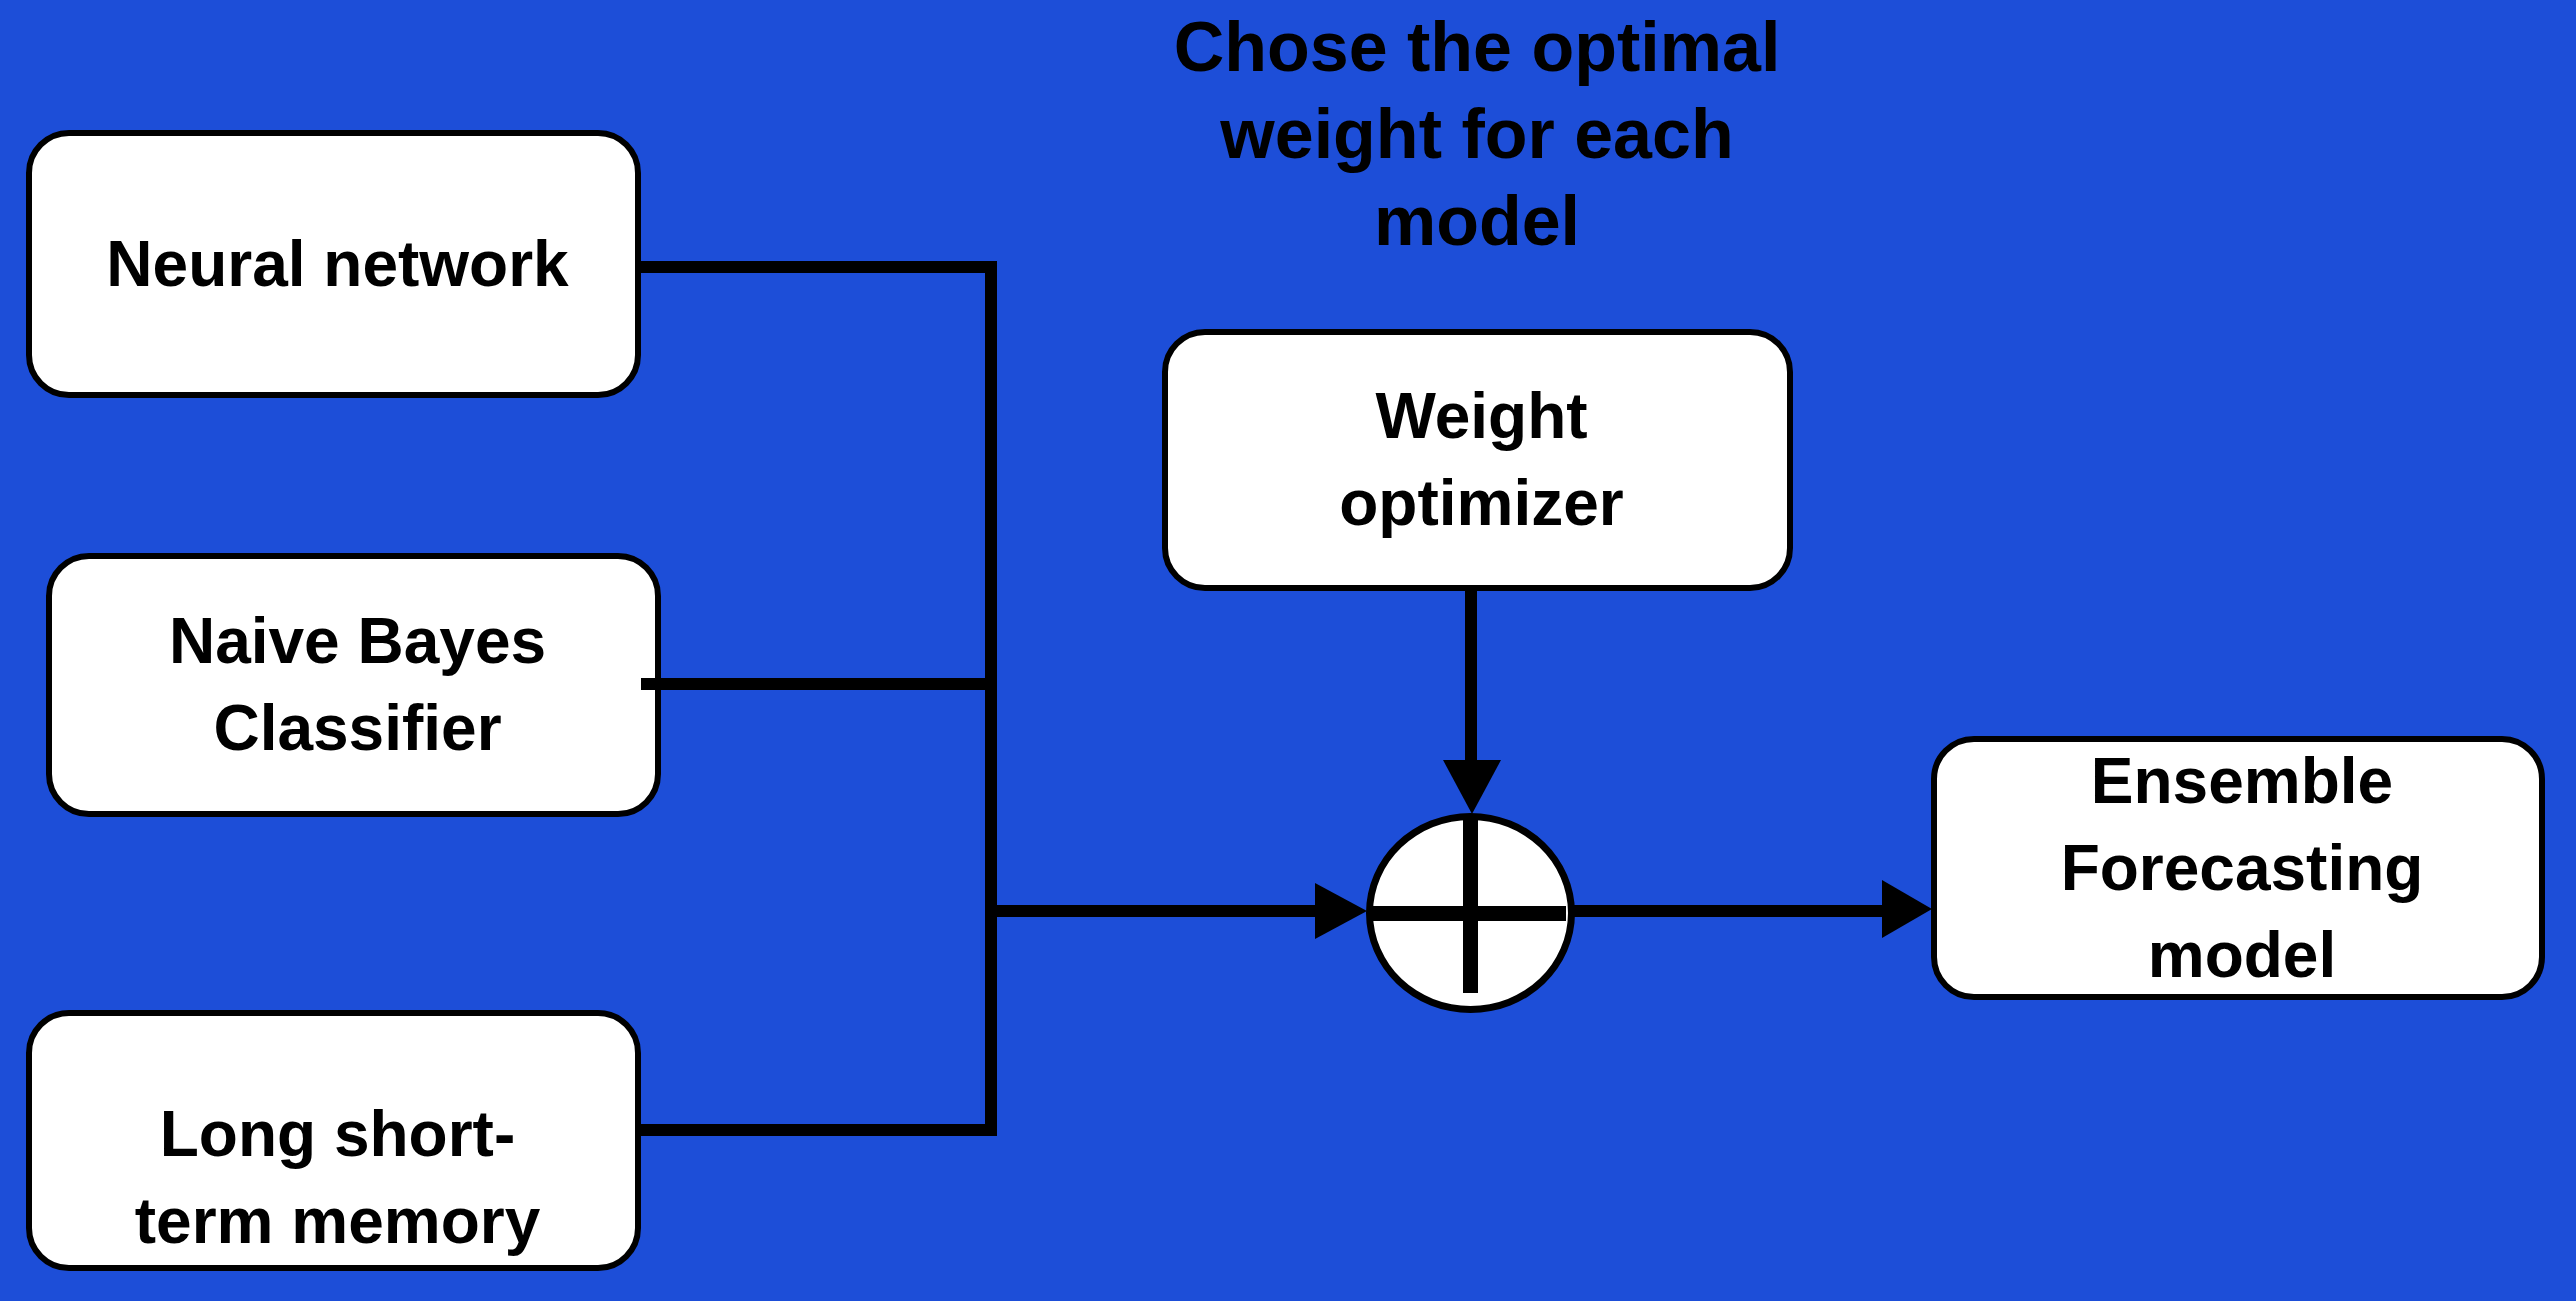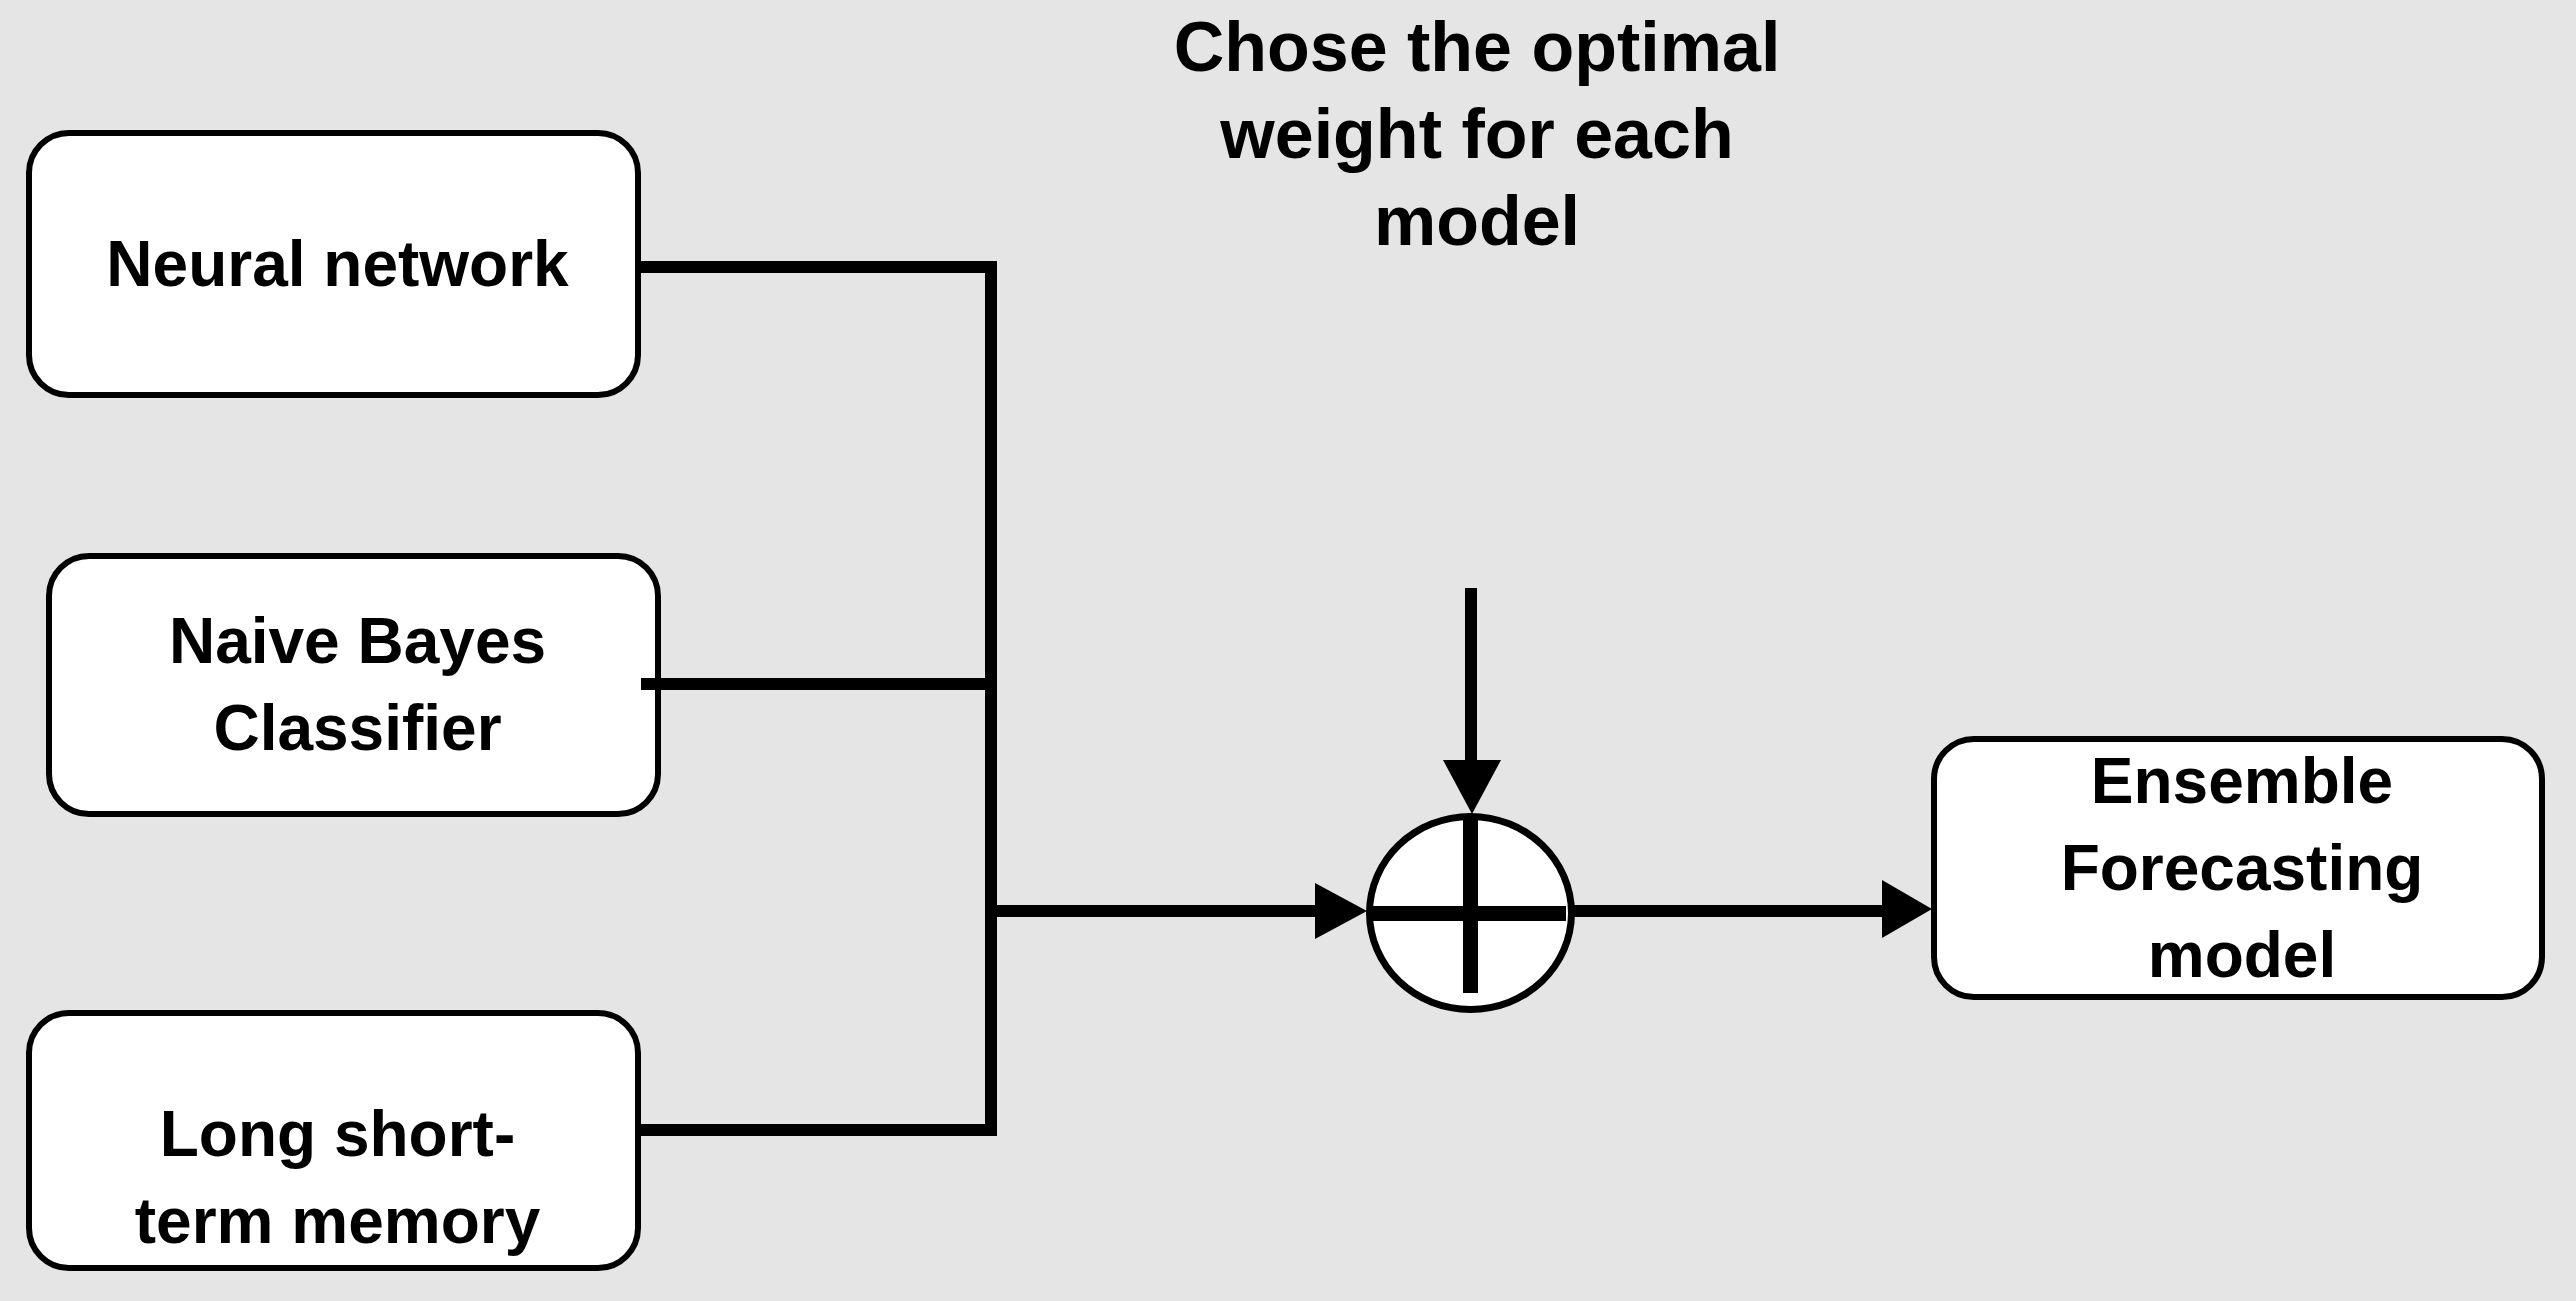--- a/index.html
+++ b/index.html
@@ -4,21 +4,21 @@
 <style>
   html, body {
     margin: 0;
     padding: 0;
     background: #ffffff;
   }
   .canvas {
     position: relative;
     width: 2576px;
     height: 1301px;
-    background: #e5e5e5;
+    background: #1d4ed8;
     overflow: hidden;
     font-family: "Liberation Sans", "DejaVu Sans", sans-serif;
     color: #000000;
   }
 
   
   .caption {
     position: absolute;
     left: 1086px;
     top: 3.5px;
@@ -128,20 +128,24 @@
   <div class="node box-nb">
     <span class="label">Naive Bayes
 Classifier</span>
   </div>
 
   <div class="node box-lstm">
     <span class="label">Long short-
 term memory</span>
   </div>
 
+  <div class="node box-wo">
+    <span class="label">Weight
+optimizer</span>
+  </div>
 
   <div class="node box-ens">
     <span class="label">Ensemble
 Forecasting
 model</span>
   </div>
 
   <div class="line line-nn"></div>
   <div class="line line-nb"></div>
   <div class="line line-lstm"></div>

